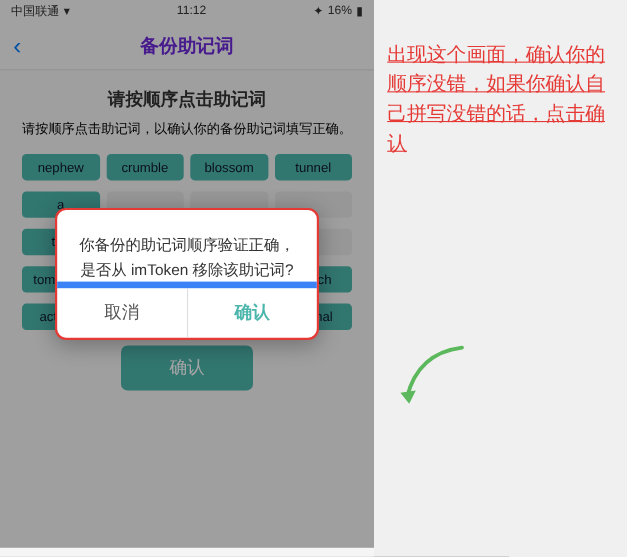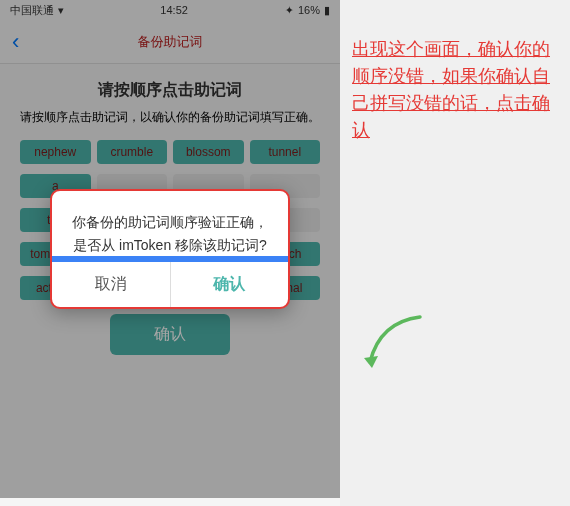--- a/index.html
+++ b/index.html
@@ -46,23 +46,23 @@
       border-bottom: 1px solid #ddd;
     }
     .nav-back {
       position: absolute;
       left: 12px;
       font-size: 22px;
       color: #007aff;
       cursor: pointer;
     }
     .nav-title {
-      font-size: 13px;
-      font-weight: 400;
-      color: #b91c1c;
+      font-size: 17px;
+      font-weight: 700;
+      color: #6d28d9;
     }
 
     
     .main-content {
       padding: 16px 20px;
       background: #f5f5f5;
       min-height: calc(506px - 64px);
     }
 
     .page-title {
@@ -92,21 +92,21 @@
     .word-chip {
       background: #e8e8e8;
       border-radius: 4px;
       padding: 5px 4px;
       text-align: center;
       font-size: 12px;
       color: #555;
     }
     .word-chip.teal {
       background: #4db6ac;
-      color: #7f1d1d;
+      color: #0f172a;
     }
 
     .confirm-btn {
       display: block;
       width: 120px;
       margin: 14px auto 0;
       background: #4db6ac;
       color: #fff;
       border: none;
       border-radius: 6px;
@@ -203,21 +203,21 @@
 </head>
 <body>
 
 <div class="phone-container">
 
   <div class="status-bar">
     <div class="status-left">
       <span>中国联通</span>
       <span>▾</span>
     </div>
-    <span>14:52</span>
+    <span>11:12</span>
     <div class="status-right">
       <span>✦</span>
       <span>16%</span>
       <span>▮</span>
     </div>
   </div>
 
   <div class="nav-bar">
     <span class="nav-back">‹</span>
     <span class="nav-title">备份助记词</span>

